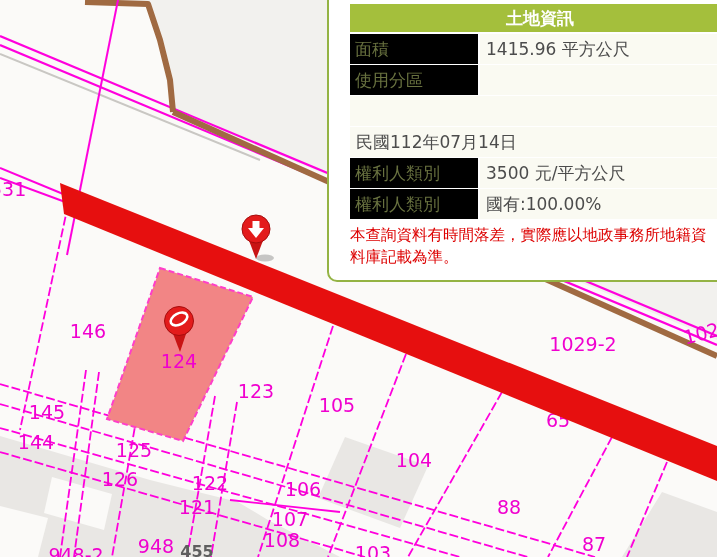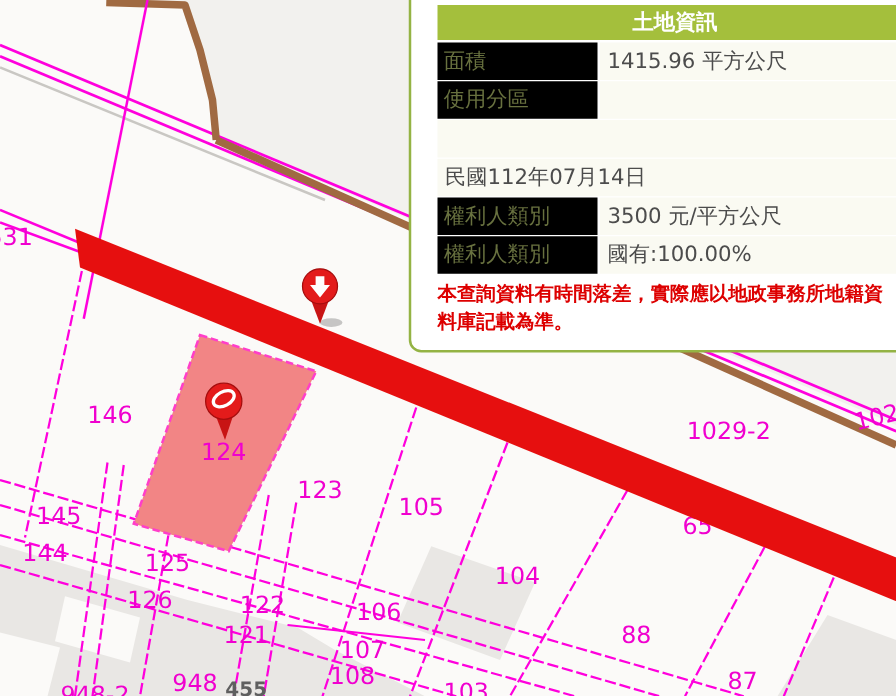--- a/index.html
+++ b/index.html
@@ -28,21 +28,21 @@
     width:128px;min-height:30px;background:#000000;color:#68713f;
     font-size:17px;line-height:30px;padding-left:5px;box-sizing:border-box;
     margin-right:2px;white-space:nowrap;
   }
   .panel-row .cell-value{
     flex:1;min-height:30px;background:#fafaf2;color:#4c4c4c;
     font-size:17px;line-height:30px;padding-left:6px;box-sizing:border-box;
     white-space:nowrap;
   }
   .panel-warning{
-    width:364px;margin-top:5px;color:#dd0000;font-weight:bold;
+    width:364px;margin-top:5px;color:#dd0000;font-weight:normal;
     font-size:15.5px;line-height:1.42;
   }
 </style>
 </head>
 <body>
 
 <div id="map-stage">
 <svg width="717" height="557" viewBox="0 0 717 557" xmlns="http://www.w3.org/2000/svg">
 
   <rect x="0" y="0" width="717" height="557" fill="#fbfaf8"></rect>

